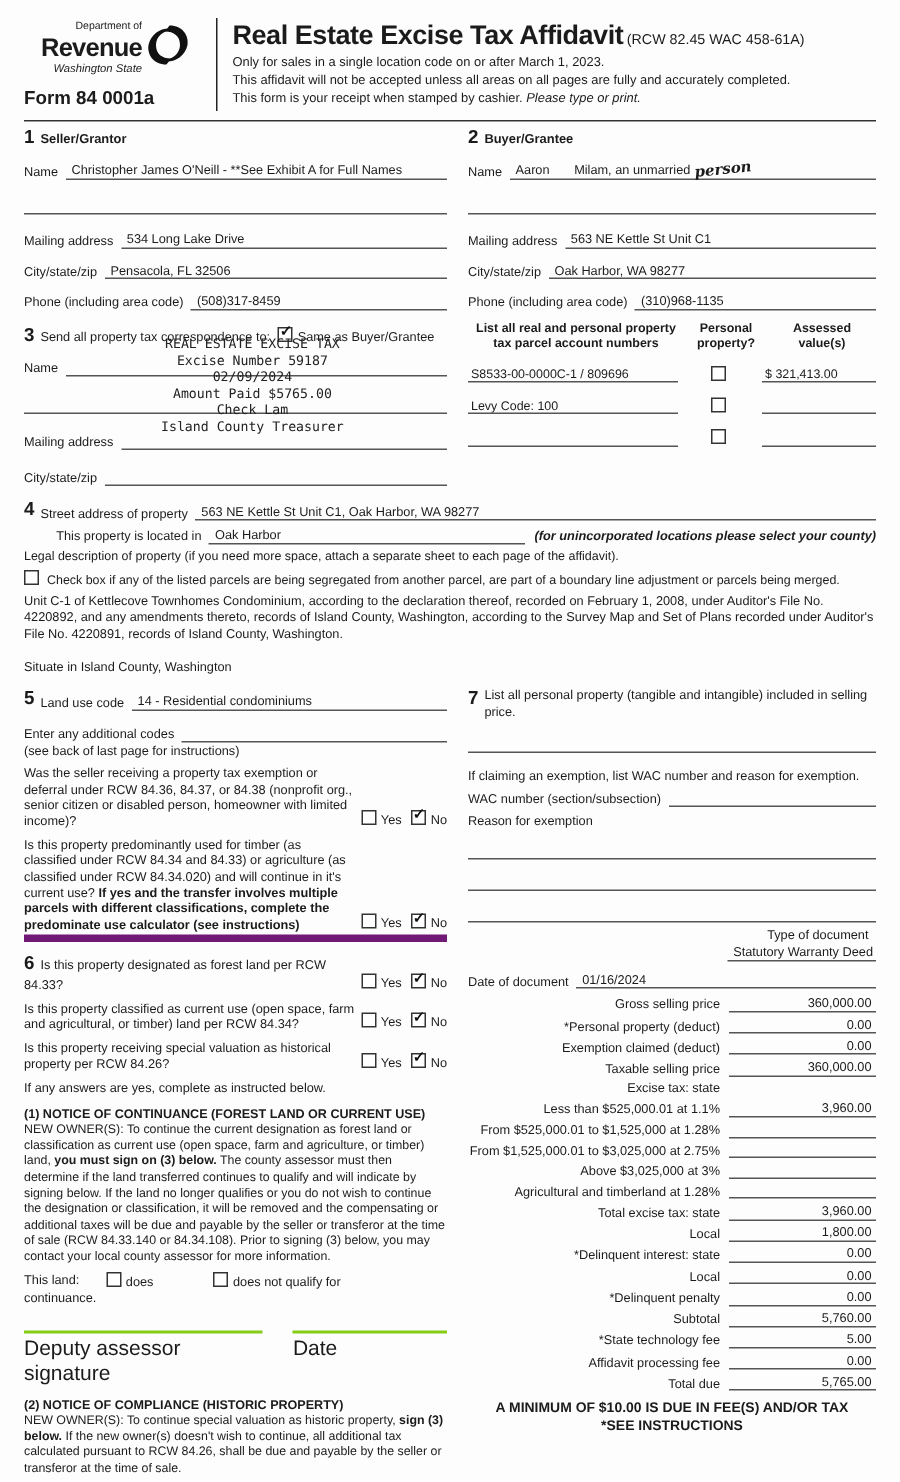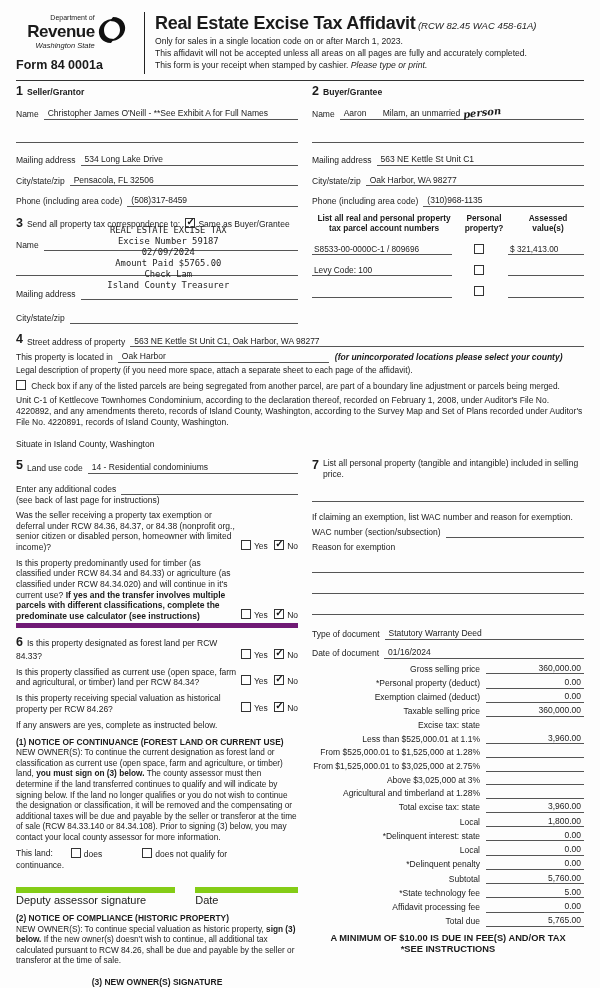--- a/index.html
+++ b/index.html
@@ -12,34 +12,34 @@
   .logo-block{width:122px;border-right:1.5px solid #222;padding:2px 6px 0 0;text-align:center;flex-shrink:0;}
   .logo-row{display:flex;justify-content:center;align-items:flex-start;}
   .logo-text{text-align:right;}
   .dept{font-size:7px;}
   .rev{font-size:17px;font-weight:bold;letter-spacing:-0.5px;line-height:1;}
   .wstate{font-size:7.5px;font-style:italic;margin-top:1px;}
   .swirl{margin-left:2px;margin-top:1px;}
   .formno{font-size:12.5px;font-weight:bold;margin-top:8px;text-align:left;}
   .title-block{padding-left:10px;flex:1;}
   .title{font-size:18px;font-weight:bold;letter-spacing:-0.3px;}
-  .titleref{font-size:9.5px;font-style:italic;}
+  .titleref{font-size:9.5px;}
   .note{font-size:8.6px;margin-top:1.5px;}
   
   .partial{display:flex;align-items:flex-end;margin-top:5px;font-size:8.4px;}
   .blankseg{display:inline-block;width:52px;border-bottom:1px solid #555;height:9px;margin:0 3px;}
   .pnote{margin-left:auto;padding-right:10px;}
   
   .cols{display:flex;}
   .colL{width:282px;flex-shrink:0;}
   .colR{flex:1;margin-left:14px;}
   .sechead{margin-top:3px;}
   .secnum{font-weight:bold;font-size:12.5px;margin-right:4px;}
   .seclabel{font-weight:bold;font-size:8.6px;}
-  .frow{display:flex;align-items:flex-end;margin-top:9px;}
+  .frow{display:flex;align-items:flex-end;margin-top:9px;justify-content:flex-end;}
   .flabel{white-space:nowrap;padding-right:5px;}
   .fval{flex:1;border-bottom:1px solid #555;min-height:10px;padding:0 2px 0 4px;}
   
   .cb{display:inline-block;width:8px;height:8px;border:1.2px solid #333;background:#fff;
       vertical-align:-1px;margin-right:3px;position:relative;}
   .cb.ck::after{content:"\2713";position:absolute;left:0px;top:-3px;font-size:10px;font-weight:bold;color:#111;}
   
   .s3left{position:relative;}
   .stamp{position:absolute;left:54%;top:12px;transform:translateX(-50%);text-align:center;
          font-family:"DejaVu Sans Mono",monospace;font-size:8.8px;line-height:1.25;color:#222;white-space:nowrap;}
@@ -57,21 +57,21 @@
   .situate{margin-top:12px;margin-bottom:8px;}
   
   .qrow{display:flex;margin-top:5px;}
   .qtext{flex:1;padding-right:4px;}
   .yn{white-space:nowrap;align-self:flex-end;padding-bottom:1px;}
   .bordered{border-bottom:5px solid #701a75;padding-bottom:2px;}
   .noticetitle{font-weight:bold;margin-top:6px;font-size:8.4px;}
   .noticebody{font-size:8.25px;line-height:1.28;margin-top:1px;}
   .landrow{display:flex;margin-top:5px;}
   .sigrow{display:flex;gap:20px;margin-top:16px;}
-  .sigcell{border-top:6px solid #84cc16;padding-top:1px;font-size:11px;}
+  .sigcell{border-top:2px solid #84cc16;padding-top:1px;font-size:14px;}
   .ctr{text-align:center;font-weight:bold;margin-top:10px;}
   
   .taxtable{margin-top:4px;}
   .taxrow{display:flex;align-items:flex-end;margin-top:2.6px;}
   .taxlabel{flex:1;text-align:right;padding-right:6px;white-space:nowrap;}
   .taxval{width:92px;border-bottom:1px solid #555;text-align:right;min-height:10px;padding:0 3px;}
   .taxval.noline{border-bottom:none;}
   .minimum{font-weight:bold;text-align:center;font-size:9.3px;margin-top:6px;}
   .seeinstr{font-weight:bold;text-align:center;font-size:9.3px;}
   .hand{font-family:"DejaVu Serif",serif;font-style:italic;font-weight:bold;font-size:12.5px;
@@ -346,21 +346,21 @@
       <div class="frow" style="margin-top:10px;">
           <span class="fval"></span>
         </div>
       <div class="frow" style="margin-top:10px;">
           <span class="fval"></span>
         </div>
       <div class="frow" style="margin-top:10px;">
           <span class="fval"></span>
         </div>
 
-      <div class="frow" style="margin-top:13px;">
+      <div class="frow" style="margin-top:3px;flex-direction:column;">
           <span class="flabel">Type of document</span>
           <span class="fval">Statutory Warranty Deed</span>
         </div>
       <div class="frow" style="margin-top:7px;">
           <span class="flabel">Date of document</span>
           <span class="fval">01/16/2024</span>
         </div>
 
       <div class="taxtable" id="tax-table">
           <div class="taxrow">

